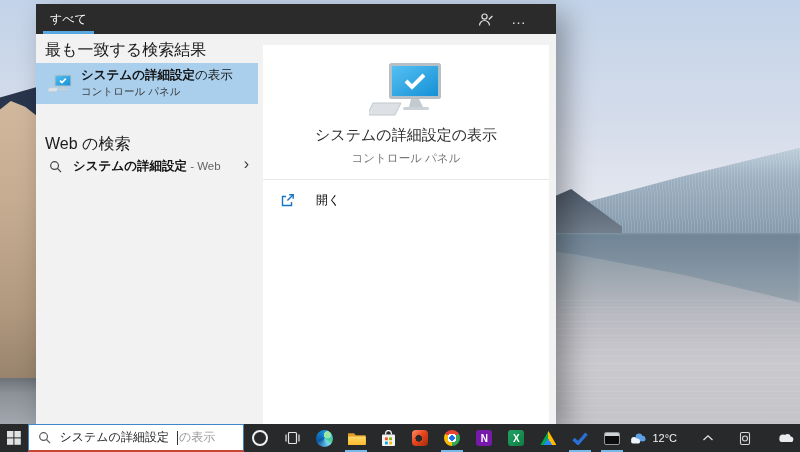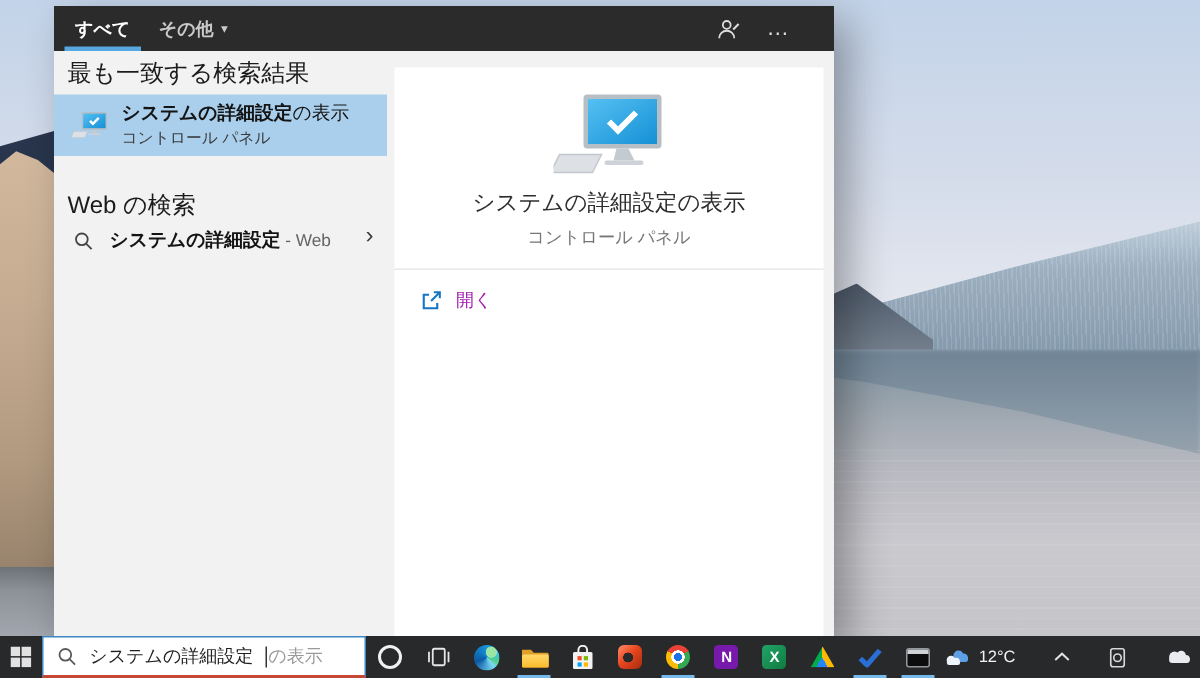--- a/index.html
+++ b/index.html
@@ -32,21 +32,21 @@
   .grass-left{position:absolute;left:0;top:98px;width:36px;height:288px;
     background:linear-gradient(180deg,#d2b99e 0%,#c6ad92 35%,#b29a80 72%,#96816b 100%);
     clip-path:polygon(0 4%,30% 1%,70% 3%,100% 6%,100% 100%,0 100%);}
   .water-left{position:absolute;left:0;top:378px;width:36px;height:46px;
     background:linear-gradient(180deg,#6d7277 0%,#8d9299 34%,#a2a7af 100%);}
 
   
   .search-window{position:absolute;left:36px;top:4px;width:520px;height:420px;
     box-shadow:10px 10px 26px rgba(0,0,0,.33);}
   .topbar{height:30px;background:#2b2b2b;display:flex;align-items:stretch;padding-left:7px;box-sizing:border-box;}
-  .tabs{display:flex;gap:5px;font-weight:bold;}
+  .tabs{display:flex;gap:5px;}
   .tab{display:flex;align-items:center;padding:0 7px;font-size:12px;color:#c9c9c9;
     border-bottom:3px solid transparent;border-top:3px solid transparent;box-sizing:border-box;cursor:default;}
   .tab.selected{color:#ffffff;border-bottom-color:#57a7e0;}
   .tab .dd{font-size:9px;margin-left:5px;color:#c9c9c9;}
   .topbar-right{margin-left:auto;display:flex;align-items:center;gap:17px;padding-right:29px;}
   .ellipsis{color:#dcdcdc;font-size:15px;letter-spacing:1px;line-height:10px;}
   .window-body{position:absolute;top:30px;left:0;right:0;bottom:0;background:#f2f2f2;}
 
   .left-list{position:absolute;left:0;top:0;width:222px;bottom:0;}
   .section-header{font-size:16px;color:#1b1b1b;padding:8px 0 0 9px;line-height:16px;}
@@ -62,21 +62,21 @@
   .web-suffix{font-size:11.5px;color:#646464;font-weight:normal;}
   .chev{position:absolute;right:9px;top:1px;font-size:16px;color:#3c3c3c;}
 
   .preview-pane{position:absolute;left:227px;top:11px;width:286px;bottom:0;background:#ffffff;}
   .preview-top{text-align:center;}
   .preview-icon{margin:16px auto 0;width:74px;height:58px;}
   .preview-title{font-size:15px;color:#2d2d2d;margin-top:7px;}
   .preview-sub{font-size:11.5px;color:#767676;margin-top:6px;}
   .divider{height:1px;background:#e8e8e8;margin-top:13px;}
   .open-row{display:flex;align-items:center;padding:12px 0 0 17px;gap:9px;cursor:default;}
-  .open-label{font-size:12px;color:#a21caf;}
+  .open-label{font-size:12px;color:#000000;margin-left:12px;}
 
   
   .taskbar{position:absolute;left:0;bottom:0;width:800px;height:28px;background:#27292b;
     display:flex;align-items:stretch;}
   .start-btn{width:30px;display:flex;align-items:center;justify-content:center;}
   .tb-search{position:relative;width:227px;background:#ffffff;box-sizing:border-box;
     border:1px solid #3f86c6;border-bottom:2px solid #c74634;
     display:flex;align-items:center;padding-left:9px;gap:8px;}
   .tb-search .mag{color:#5a5a5a;display:flex;}
   .typed{font-size:12px;color:#1f1f1f;white-space:nowrap;}
@@ -135,24 +135,20 @@
   <div class="grass-left"></div>
   <div class="water-left"></div>
 </div>
 
 <div class="search-window">
   <div class="topbar">
     <div class="tabs">
       <div class="tab selected">
         <span>すべて</span>
       </div>
-      <div class="tab">
-        <span>その他</span>
-        <span class="dd">▾</span>
-      </div>
     </div>
     <div class="topbar-right">
       <span style="display:flex;">
         <svg width="17" height="17" viewBox="0 0 17 17" fill="none" stroke="#dcdcdc" stroke-width="1.2">
           <circle cx="7.5" cy="5.6" r="2.6"></circle>
           <path d="M2.5 14.5 a5 5 0 0 1 10 0"></path>
           <path d="M11.8 8.6 l3.6 -3.6" stroke-width="1.4"></path>
         </svg>
       </span>
       <span class="ellipsis">…</span>
@@ -173,21 +169,21 @@
             <rect x="34" y="46" width="26" height="3" rx="1.5" fill="#ccd2d7"></rect>
             <polygon points="4,42 32,42 26,54 -2,54" fill="#dde1e5" stroke="#c2c8cd" stroke-width="1"></polygon>
           </svg>
         </span>
         <span class="best-texts">
           <div class="best-title"><b>システムの詳細設定</b><span>の表示</span></div>
           <div class="best-sub">コントロール パネル</div>
         </span>
       </div>
 
-      <div class="section-header" style="padding-top:26px;">Web の検索</div>
+      <div class="section-header" style="padding-top:9px;margin-top:23px;">Web の検索</div>
 
       <div class="web-item">
         <span class="web-mag">
           <svg width="13" height="13" viewBox="0 0 14 14">
               <circle cx="6" cy="6" r="4.2" fill="none" stroke="currentColor" stroke-width="1.3"></circle>
               <line x1="9.2" y1="9.2" x2="13" y2="13" stroke="currentColor" stroke-width="1.3"></line>
             </svg>
         </span>
         <span class="web-text"><b>システムの詳細設定</b><span class="web-suffix"> - Web 結果を見る</span></span>
         <span class="chev">›</span>

